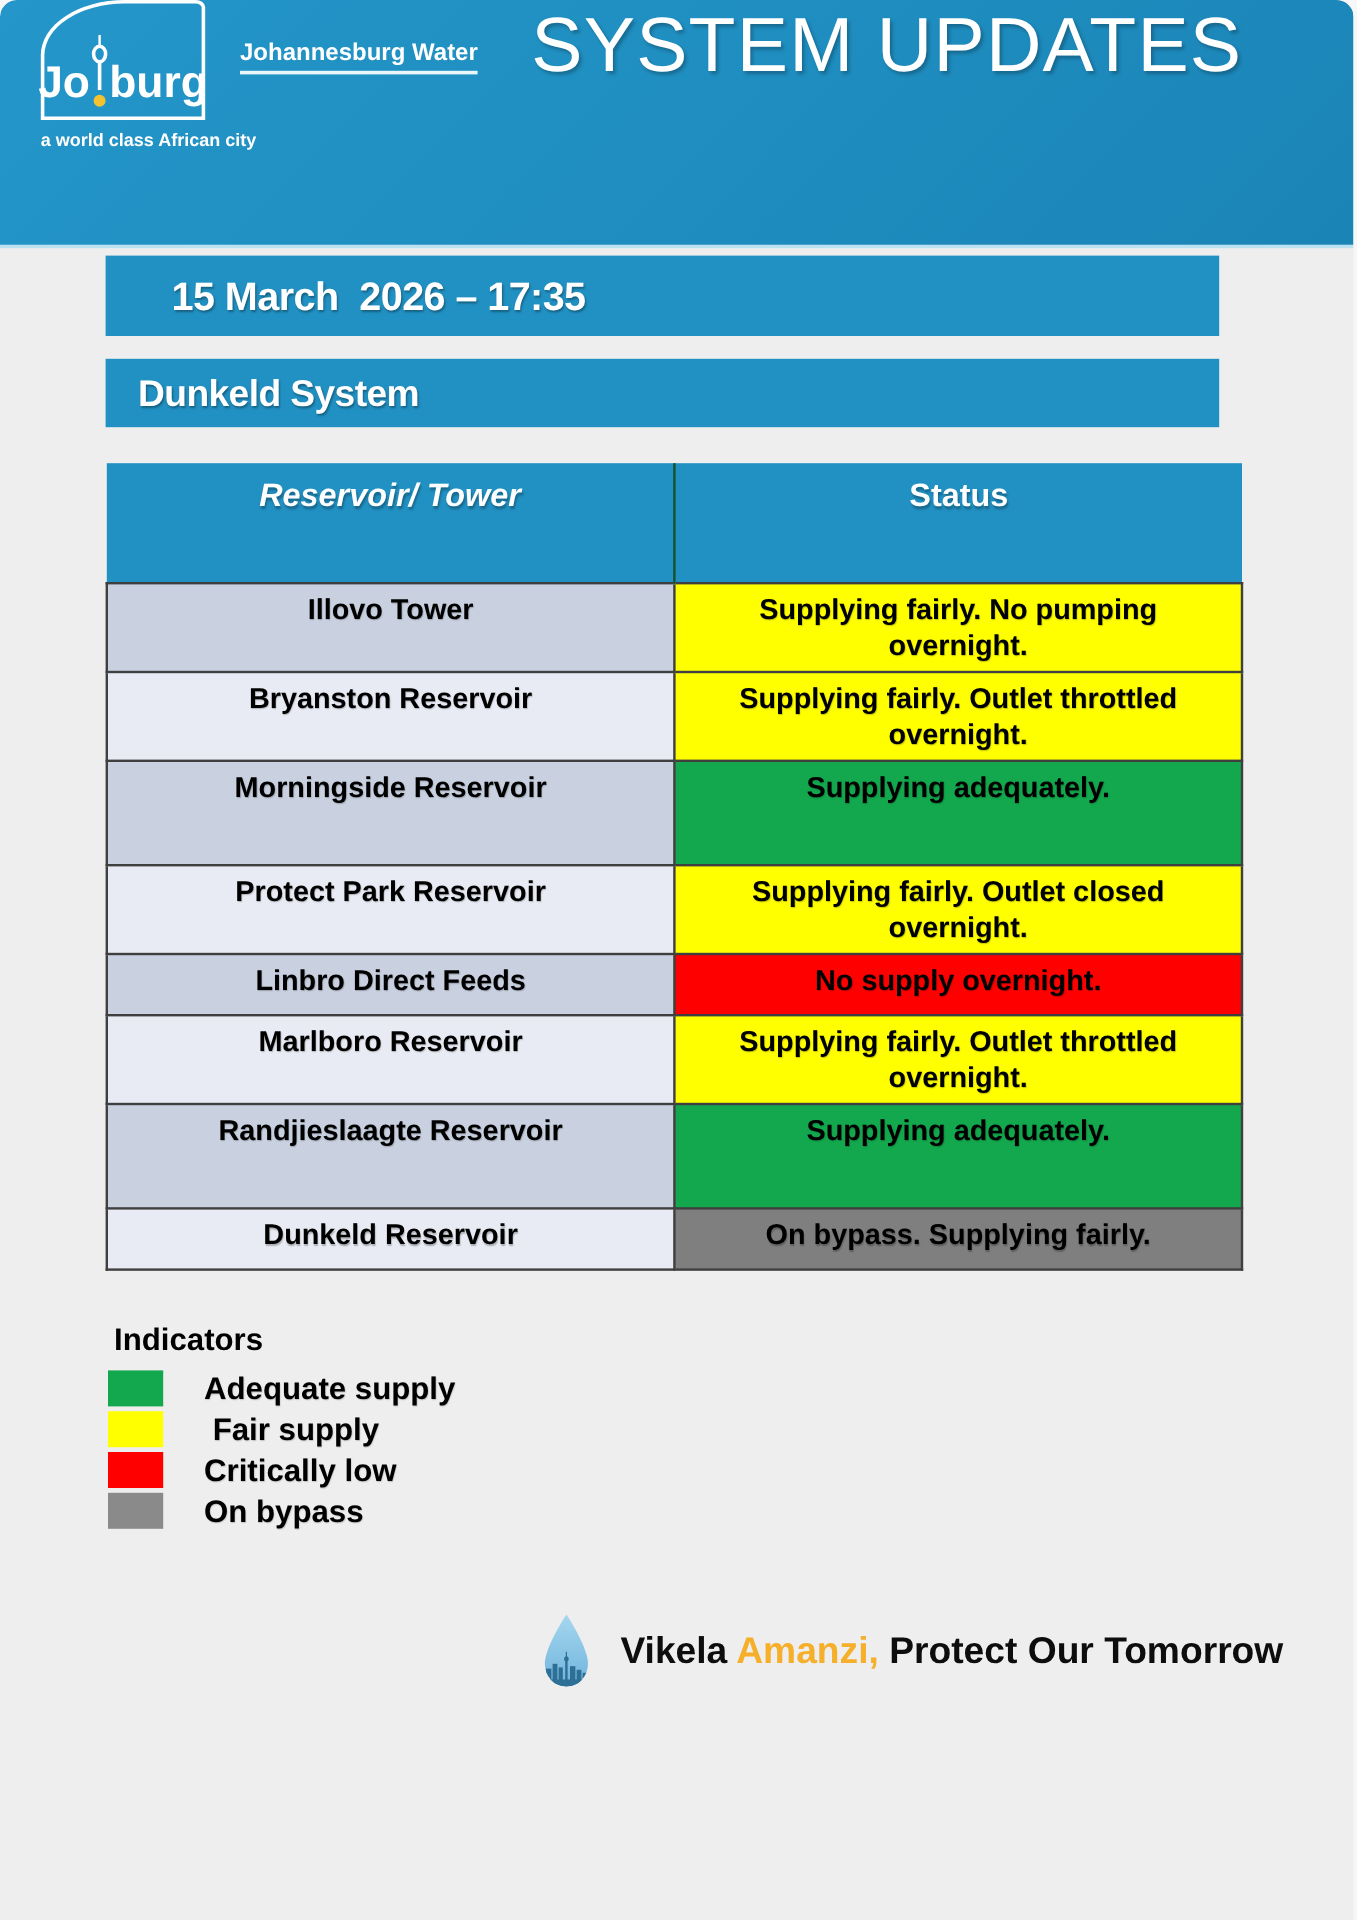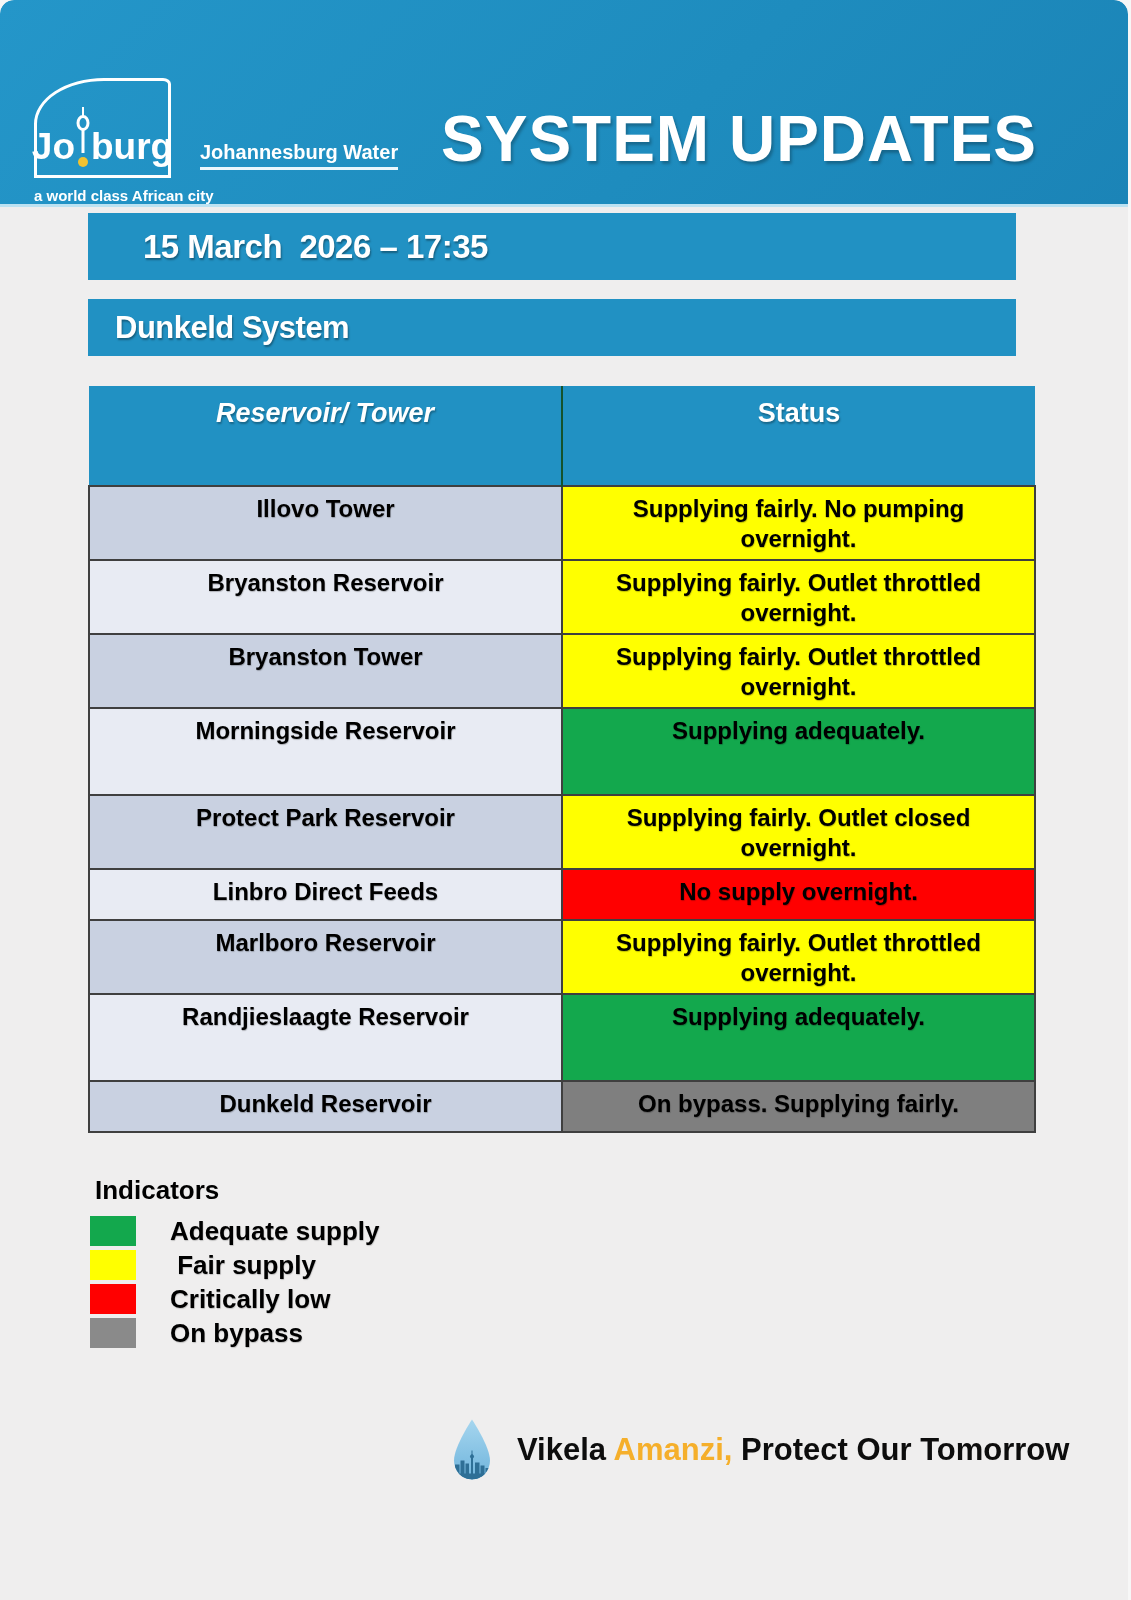--- a/index.html
+++ b/index.html
@@ -21,21 +21,21 @@
 
   .poster{
     width:1128px; height:1600px; background:var(--page-bg);
     border-radius:14px 14px 0 0; overflow:hidden; position:relative;
   }
 
   
   .header-band{
     height:207px; width:100%;
     background:linear-gradient(135deg,#2496C9 0%, var(--header-blue) 60%, #1B84B7 100%);
-    display:flex; align-items:flex-end; padding-left:34px;
+    display:flex; align-items:flex-start; padding-left:34px;
     border-bottom:3px solid #BCE2F2;
     border-radius:14px 14px 0 0;
   }
   .joburg{ width:150px; flex:0 0 auto; }
   .joburg-box{
     width:137px; height:100px; border:3px solid #fff;
     border-radius:70px 8px 0 0 / 46px 6px 0 0;
     display:flex; align-items:flex-end; justify-content:center;
     padding-bottom:10px; position:relative;
   }
@@ -45,21 +45,21 @@
   .joburg-tagline{ color:#fff; font-size:15px; font-weight:bold; margin-top:9px; white-space:nowrap; }
 
   .jw-logo{ width:190px; flex:0 0 auto; margin-left:16px; display:flex; flex-direction:row; align-items:center; }
   .jw-swoosh{ width:170px; height:96px; }
   .jw-name{
     color:#fff; font-size:20px; font-weight:bold; white-space:nowrap;
     border-bottom:3px solid #EAF7FD; padding-bottom:3px; margin-top:-2px;
   }
 
   .page-title{
-    flex:1; text-align:center; color:#fff; font-size:64px; font-weight:700;
+    flex:1; text-align:center; color:#fff; font-size:64px; font-weight:400;
     letter-spacing:1px; padding-right:40px; padding-bottom:28px;
     text-shadow:2px 3px 3px rgba(0,0,0,0.25); white-space:nowrap;
   }
 
   
   .bar{
     width:928px; margin-left:88px; background:var(--bar-blue);
     color:#fff; font-weight:bold; display:flex; align-items:center;
     text-shadow:1px 2px 2px rgba(0,0,0,0.35); white-space:pre;
   }
@@ -159,24 +159,20 @@
         <th>Status</th>
       </tr>
     </thead>
     <tbody>
         <tr class="size-default">
           <td class="cell-name">Illovo Tower</td>
           <td class="cell-status level-fair">Supplying fairly. No pumping overnight.</td>
         </tr>
         <tr class="size-default">
           <td class="cell-name">Bryanston Reservoir</td>
-          <td class="cell-status level-fair">Supplying fairly. Outlet throttled overnight.</td>
-        </tr>
-        <tr class="size-default">
-          <td class="cell-name">Bryanston Tower</td>
           <td class="cell-status level-fair">Supplying fairly. Outlet throttled overnight.</td>
         </tr>
         <tr class="size-tall">
           <td class="cell-name">Morningside Reservoir</td>
           <td class="cell-status level-adequate">Supplying adequately.</td>
         </tr>
         <tr class="size-default">
           <td class="cell-name">Protect Park Reservoir</td>
           <td class="cell-status level-fair">Supplying fairly. Outlet closed overnight.</td>
         </tr>

